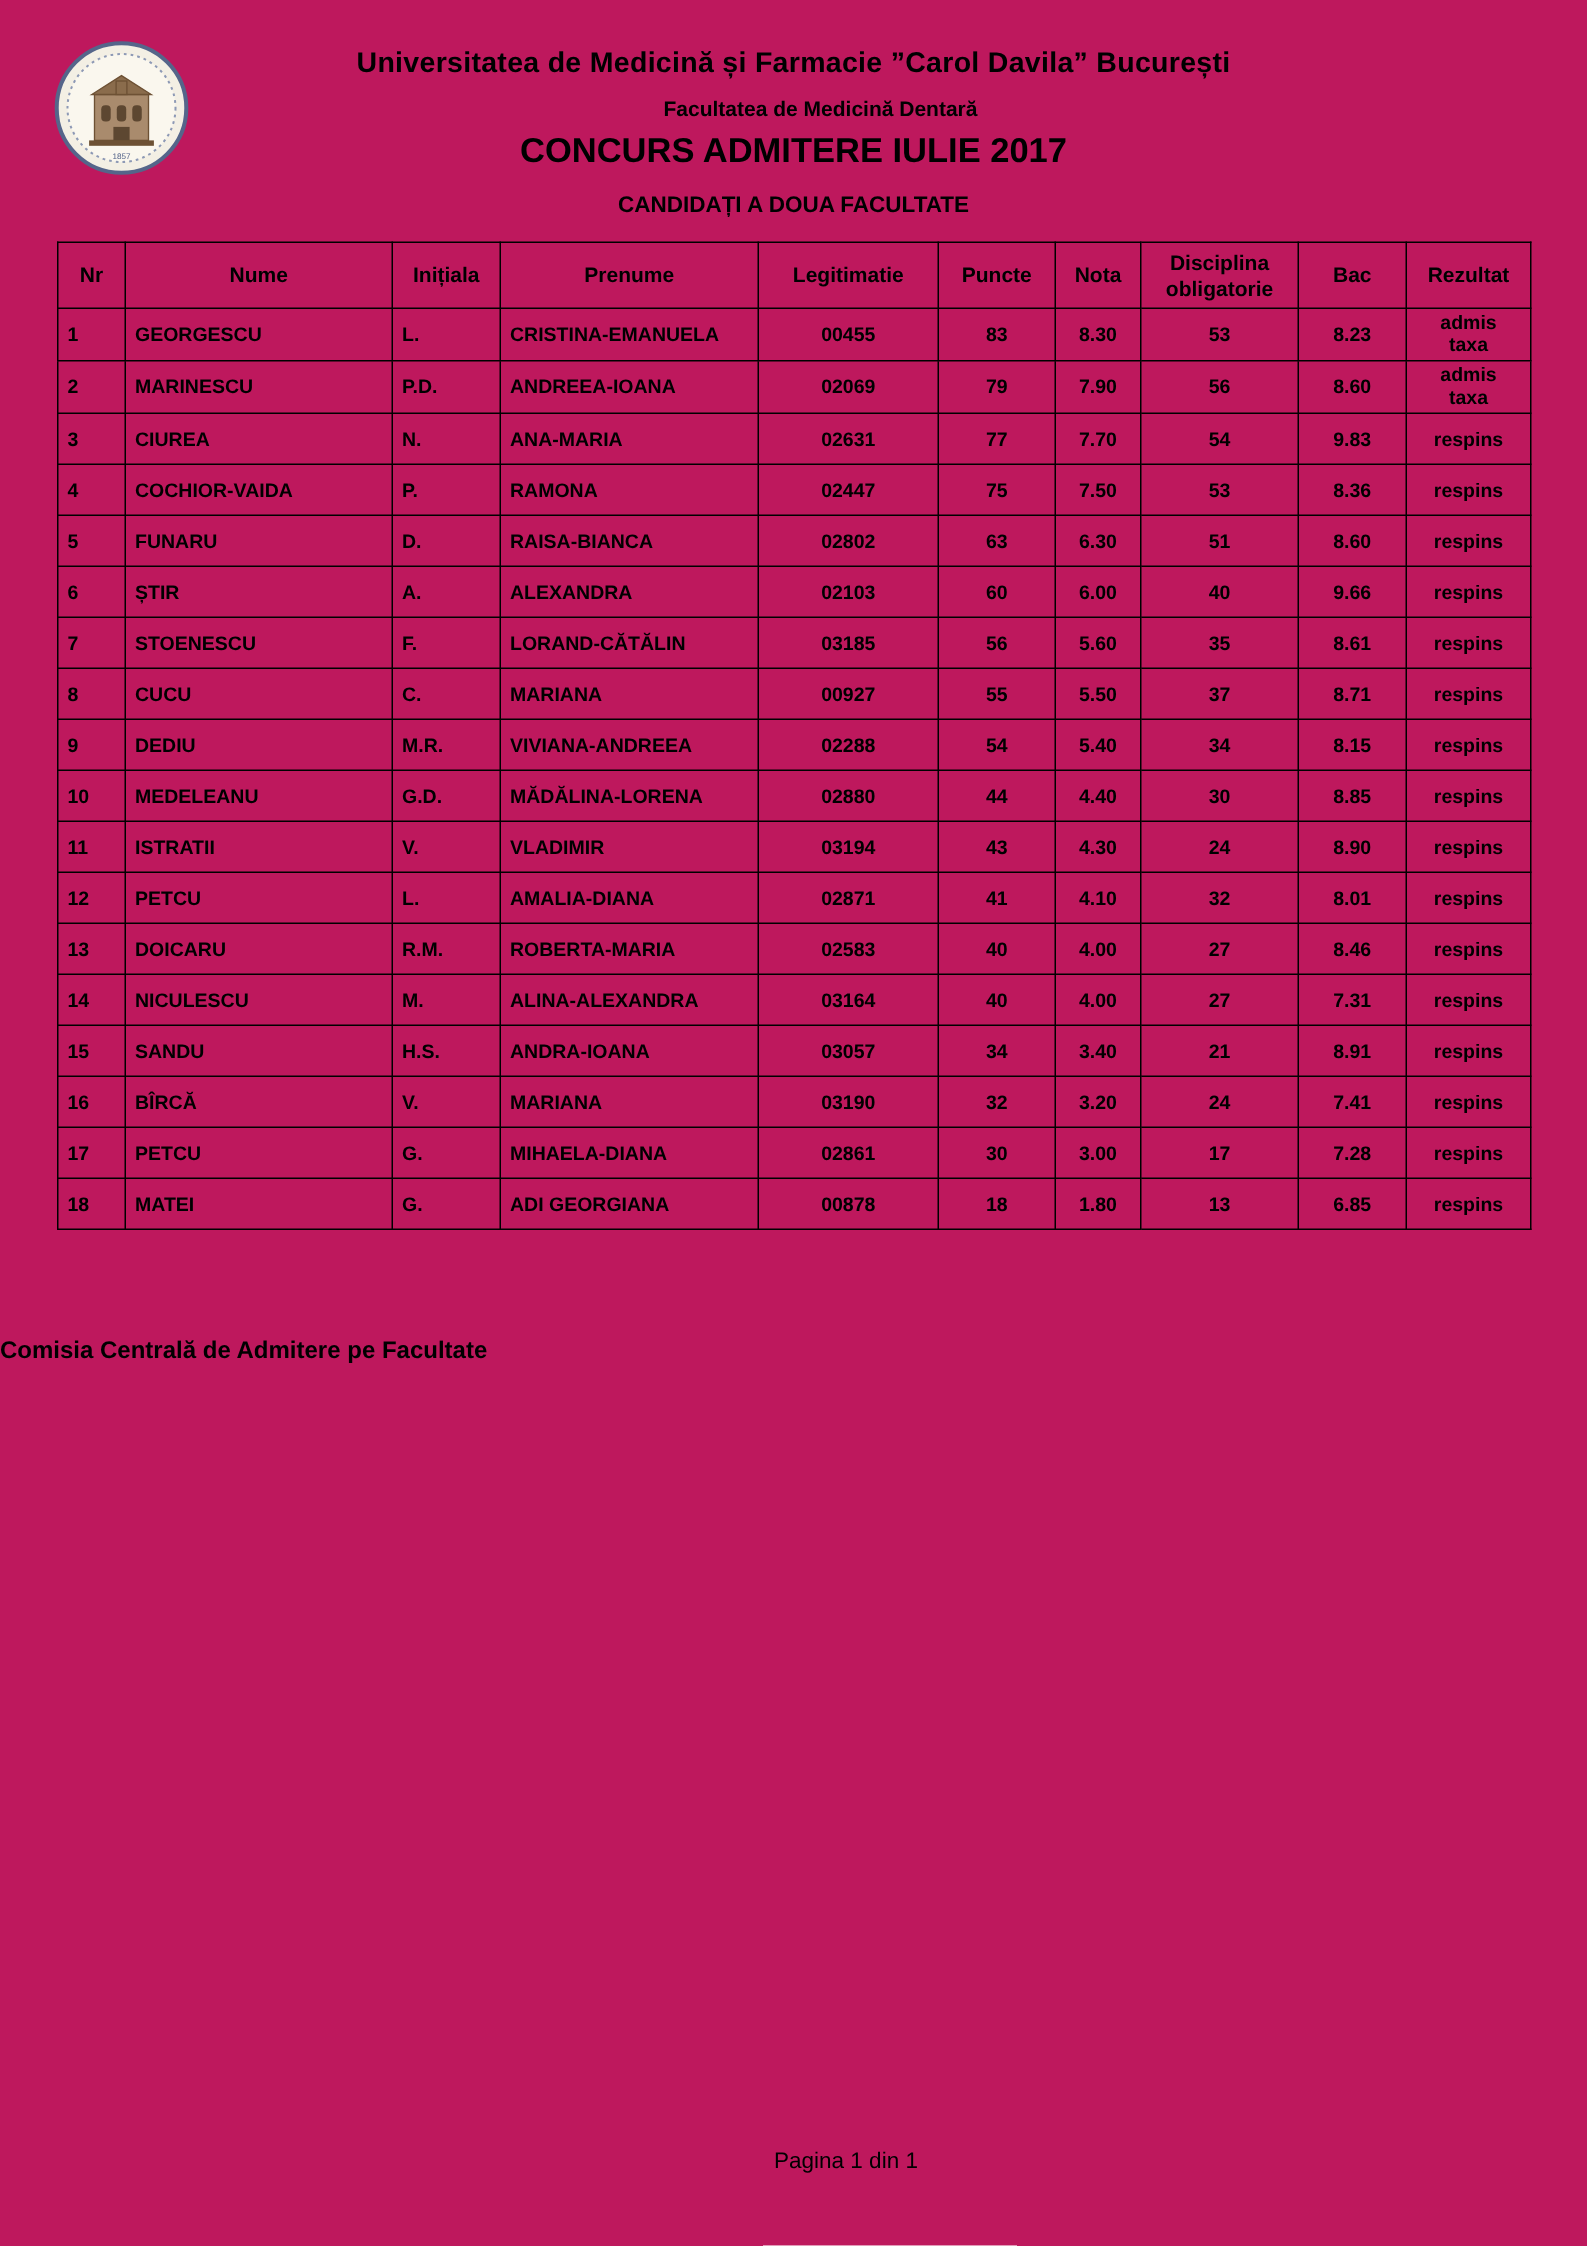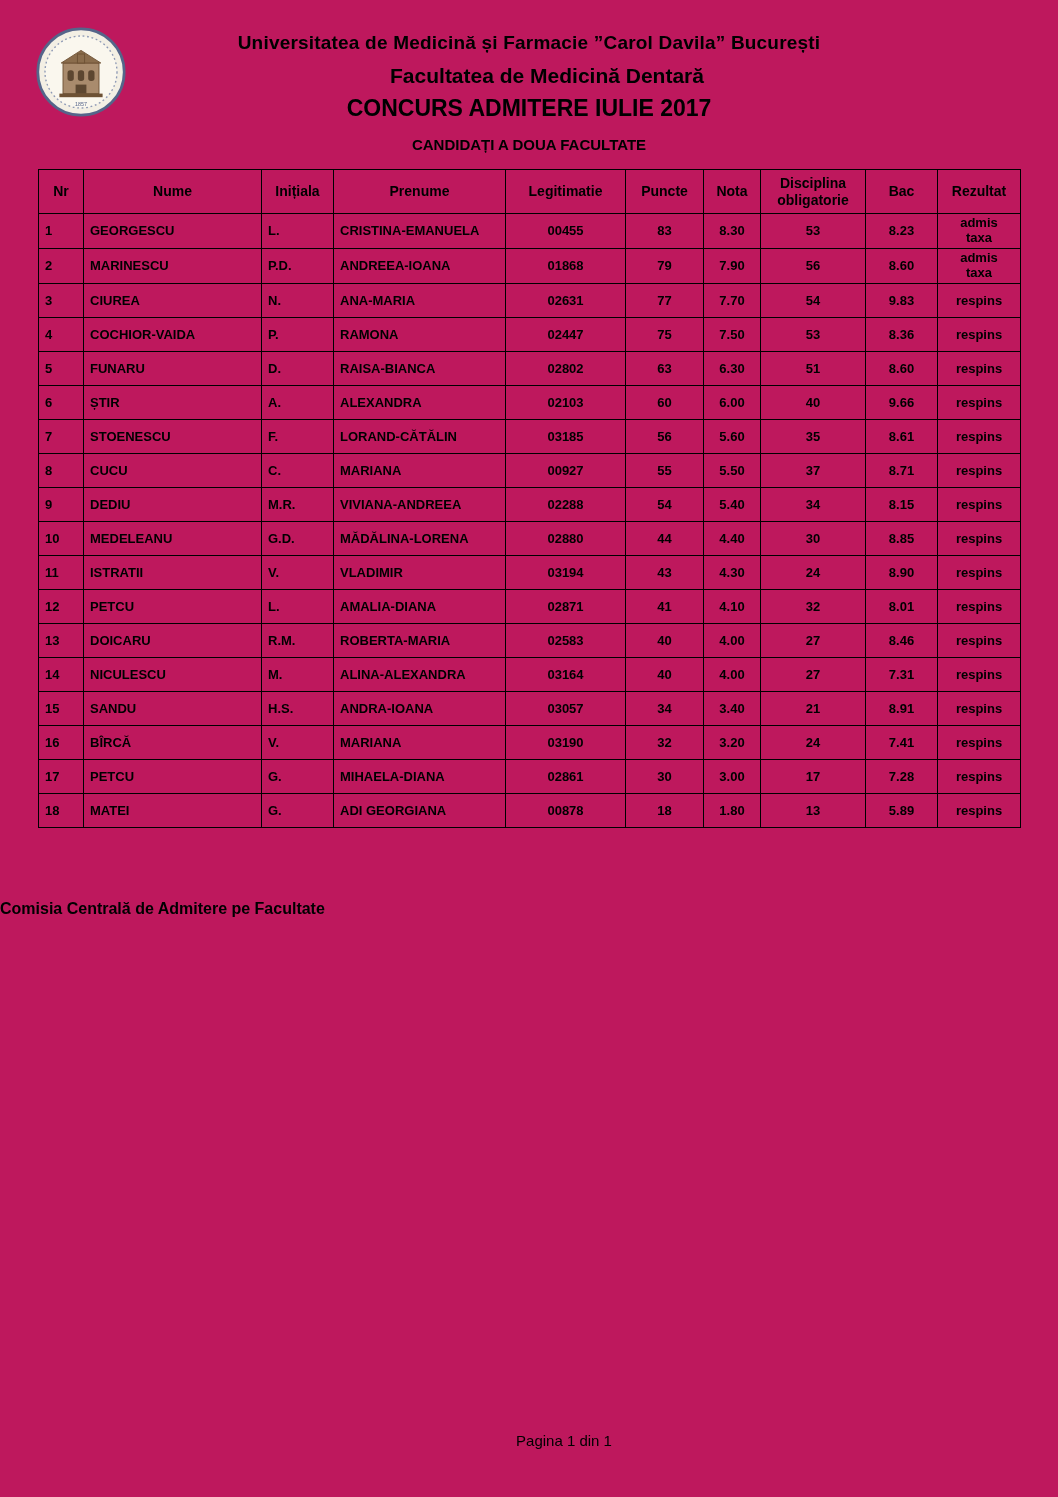--- a/index.html
+++ b/index.html
@@ -22,21 +22,21 @@
     text-align: center;
   }
   .logo {
     position: absolute;
     left: 36px;
     top: 26px;
     width: 90px;
     height: 92px;
   }
   .title-line1 { font-size: 19px; font-weight: bold; margin: 0 0 10px 0; letter-spacing: .2px; }
-  .title-line2 { font-size: 21px; font-weight: bold; margin: 0 0 7px 0; padding-left: 36px; }
+  .title-line2 { font-size: 14px; font-weight: bold; margin: 0 0 7px 0; padding-left: 36px; }
   .title-line3 { font-size: 23px; font-weight: bold; margin: 0 0 14px 0; }
   .title-line4 { font-size: 15px; font-weight: bold; margin: 0; }
 
   
   table.candidates {
     border-collapse: collapse;
     table-layout: fixed;
     width: 982px;
     margin: 16px 0 0 38px;
   }
@@ -153,21 +153,21 @@
           <td class="col-disciplina">53</td>
           <td class="col-bac">8.23</td>
           <td class="col-rezultat multiline">admis
 taxa</td>
         </tr>
         <tr>
           <td class="col-nr">2</td>
           <td class="col-nume">MARINESCU</td>
           <td class="col-initiala">P.D.</td>
           <td class="col-prenume">ANDREEA-IOANA</td>
-          <td class="col-legitimatie">01868</td>
+          <td class="col-legitimatie">02069</td>
           <td class="col-puncte">79</td>
           <td class="col-nota">7.90</td>
           <td class="col-disciplina">56</td>
           <td class="col-bac">8.60</td>
           <td class="col-rezultat multiline">admis
 taxa</td>
         </tr>
         <tr>
           <td class="col-nr">3</td>
           <td class="col-nume">CIUREA</td>
@@ -350,21 +350,21 @@
         </tr>
         <tr>
           <td class="col-nr">18</td>
           <td class="col-nume">MATEI</td>
           <td class="col-initiala">G.</td>
           <td class="col-prenume">ADI GEORGIANA</td>
           <td class="col-legitimatie">00878</td>
           <td class="col-puncte">18</td>
           <td class="col-nota">1.80</td>
           <td class="col-disciplina">13</td>
-          <td class="col-bac">5.89</td>
+          <td class="col-bac">6.85</td>
           <td class="col-rezultat">respins</td>
         </tr>
       </tbody>
   </table>
 
   <div class="commission">Comisia Centrală de Admitere pe Facultate</div>
 
   <div class="page-number">Pagina 1 din 1</div>
 
 </div>

